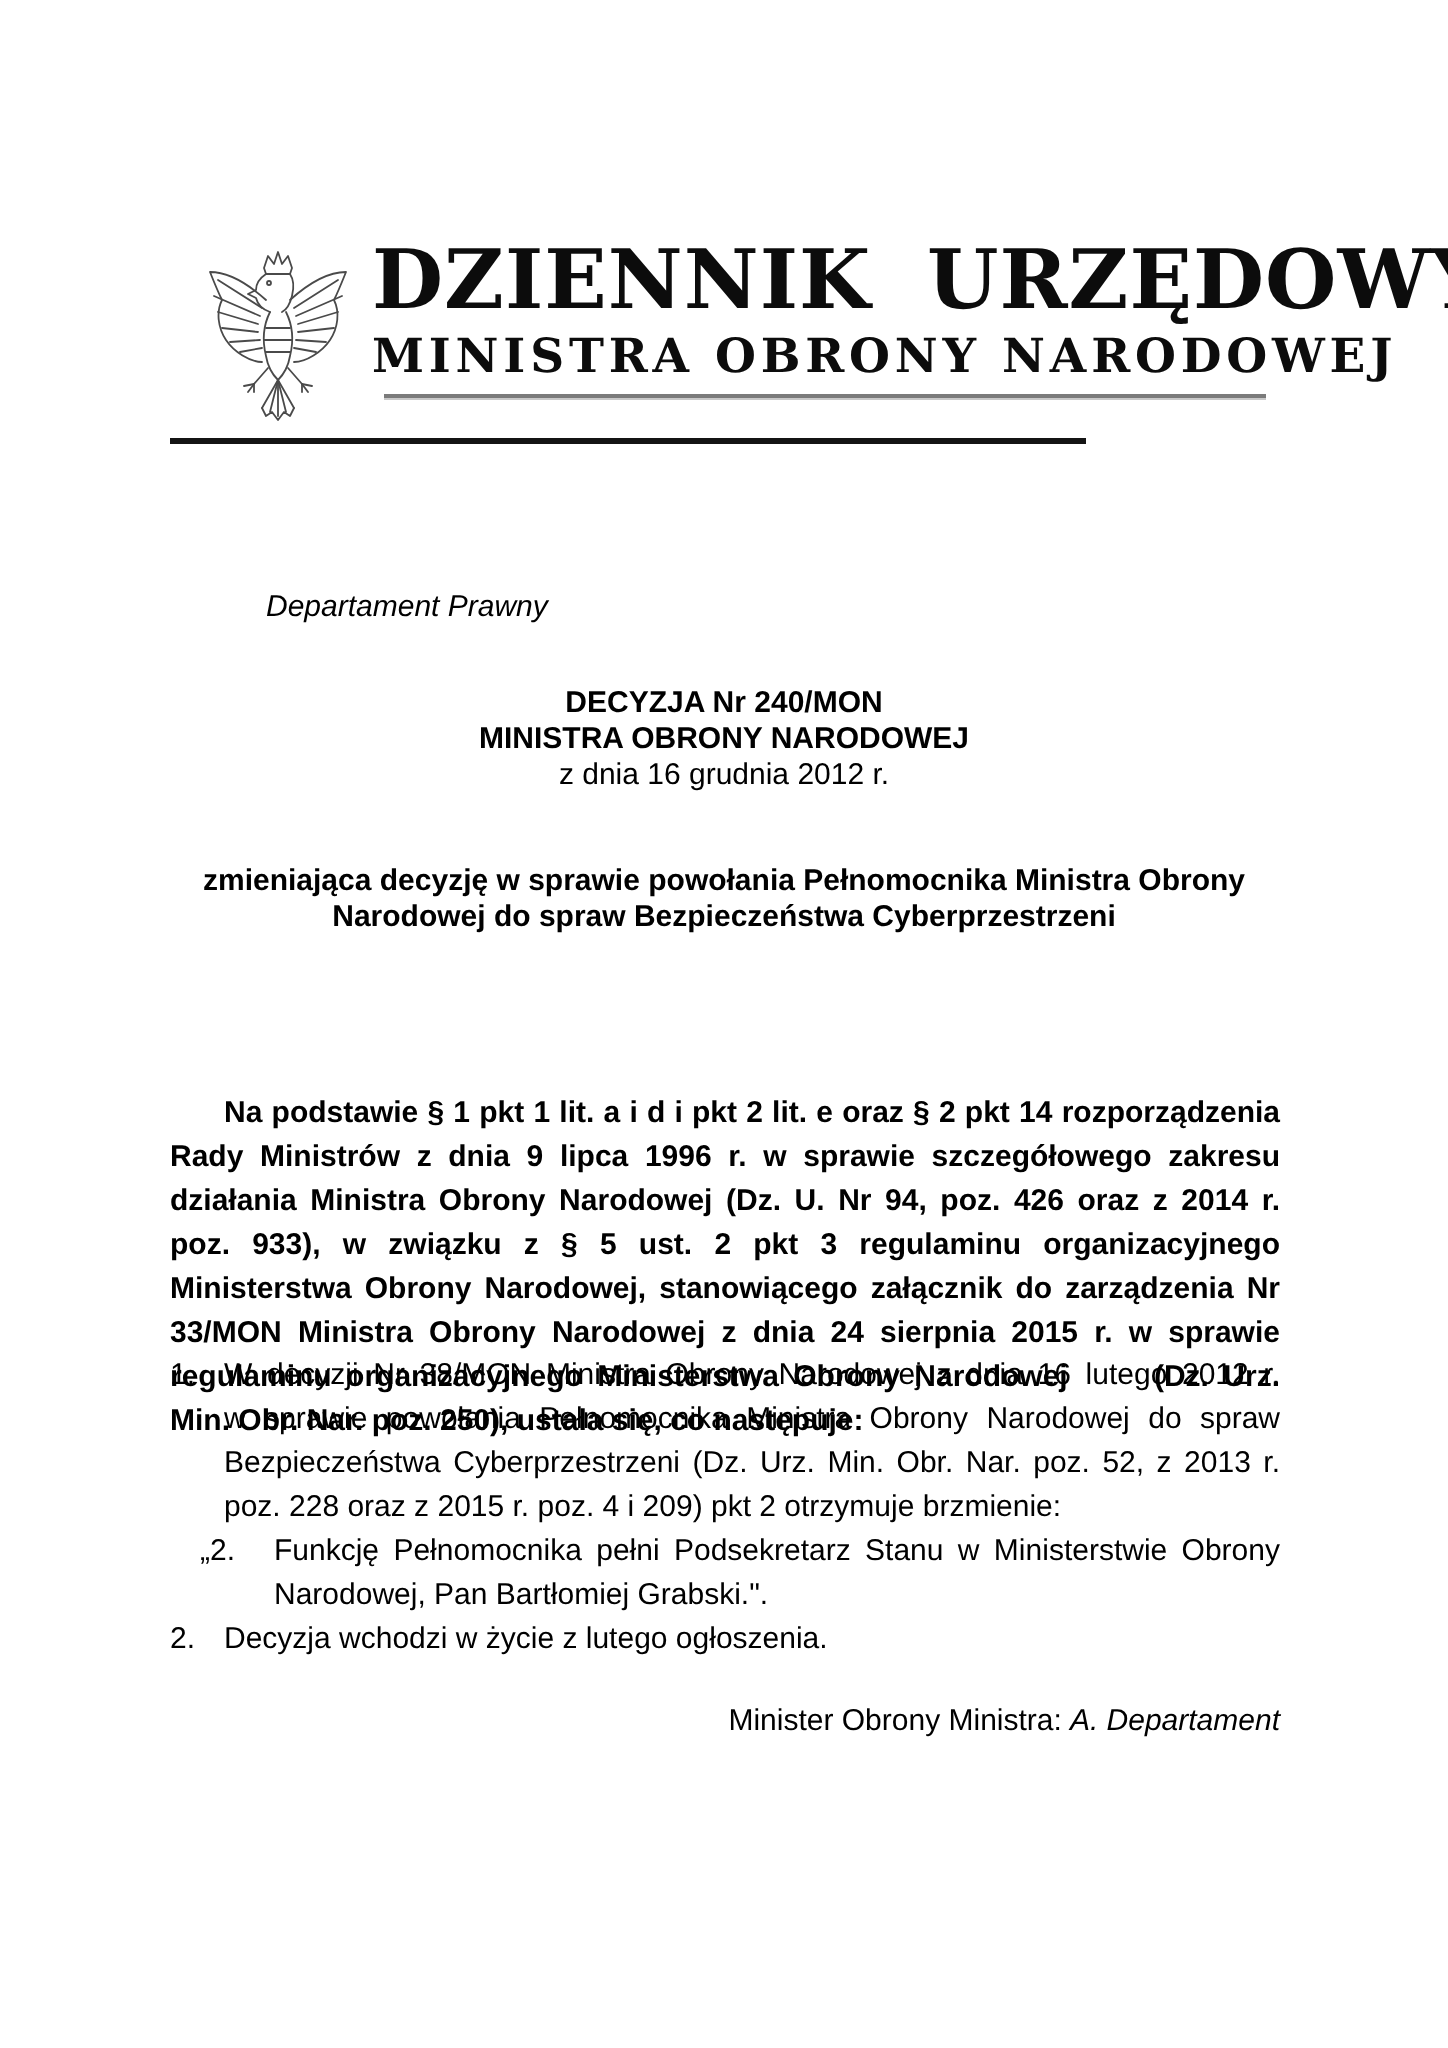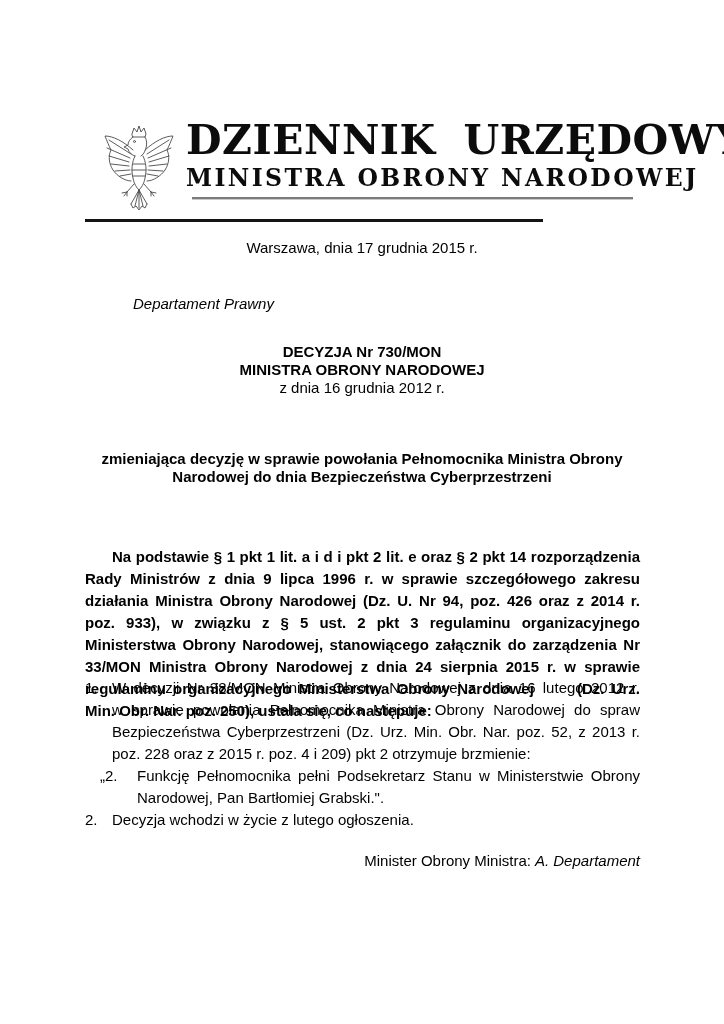--- a/index.html
+++ b/index.html
@@ -34,21 +34,21 @@
 
   
   .dateline{left:0;right:0;top:239px;text-align:center;}
   .poz{left:0;right:0;top:271px;text-align:center;}
   .dept{left:85px;top:295px;font-style:italic;margin-left:48px;}
 
   
   .act-heading{left:0;right:0;top:343px;text-align:center;line-height:18px;}
   .bold{font-weight:700;}
 
-  .subject{left:0;right:0;top:450px;text-align:center;line-height:17.5px;font-weight:700;}
+  .subject{left:0;right:0;top:432px;text-align:center;line-height:17.5px;font-weight:700;}
 
   
   .intro{
     left:85px;top:546px;width:555px;
     text-align:justify;line-height:22px;text-indent:27px;
     white-space:pre-wrap;
     font-weight:bold;
   }
   .list-item{
     left:85px;width:555px;
@@ -119,32 +119,31 @@
       <path d="M30,80 L32,84 L35,82 L38,86 L41,82 L44,84 L46,80"></path>
     </svg>
     <div class="mast-text">
       <div class="mast-title">DZIENNIK URZĘDOWY</div>
       <div class="mast-subtitle">MINISTRA OBRONY NARODOWEJ</div>
       <div class="gray-rule"></div>
     </div>
   </div>
   <div class="abs black-rule"></div>
 
-  <div class="abs dateline">Warszawa, dnia 17 grudnia 2015 r.</div>
   <div class="abs dept">Departament Prawny</div>
 
   <div class="abs act-heading">
-    <div class="bold">DECYZJA Nr 730/MON</div>
+    <div class="bold">DECYZJA Nr 240/MON</div>
     <div class="bold">MINISTRA OBRONY NARODOWEJ</div>
     <div>z dnia 16 grudnia 2012 r.</div>
   </div>
 
   <div class="abs subject">
     <div>zmieniająca decyzję w sprawie powołania Pełnomocnika Ministra Obrony</div>
-    <div>Narodowej do dnia Bezpieczeństwa Cyberprzestrzeni</div>
+    <div>Narodowej do spraw Bezpieczeństwa Cyberprzestrzeni</div>
   </div>
 
   <div class="abs intro">Na podstawie § 1 pkt 1 lit. a i d i pkt 2 lit. e oraz § 2 pkt 14 rozporządzenia Rady Ministrów z dnia 9 lipca 1996 r. w sprawie szczegółowego zakresu działania Ministra Obrony Narodowej (Dz. U. Nr 94, poz. 426 oraz z 2014 r. poz. 933), w związku z § 5 ust. 2 pkt 3 regulaminu organizacyjnego Ministerstwa Obrony Narodowej, stanowiącego załącznik do zarządzenia Nr 33/MON Ministra Obrony Narodowej z dnia 24 sierpnia 2015 r. w sprawie regulaminu organizacyjnego Ministerstwa Obrony Narodowej      (Dz. Urz. Min. Obr. Nar. poz. 250), ustala się, co następuje:</div>
 
   <div class="abs list-item item1">
     <div class="marker">1.</div>
     <div class="txt">W decyzji Nr 38/MON Ministra Obrony Narodowej z dnia 16 lutego 2012 r. w&nbsp;sprawie powołania Pełnomocnika Ministra Obrony Narodowej do spraw Bezpieczeństwa Cyberprzestrzeni (Dz. Urz. Min. Obr. Nar. poz. 52, z 2013 r.     poz. 228 oraz z 2015 r. poz. 4 i 209) pkt 2 otrzymuje brzmienie:</div>
   </div>
 
   <div class="abs quoted">

